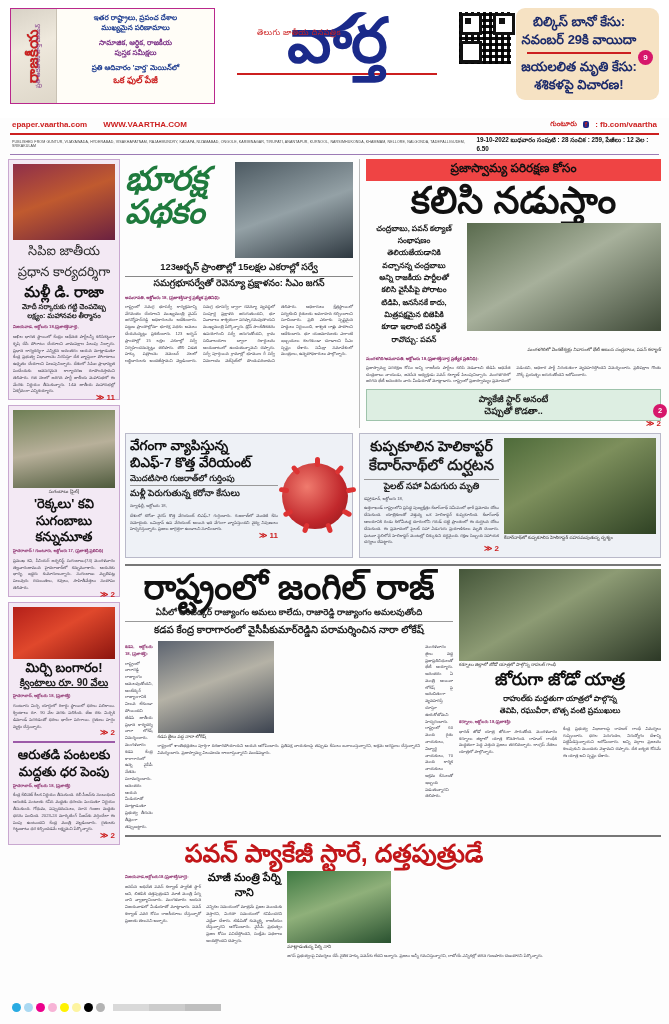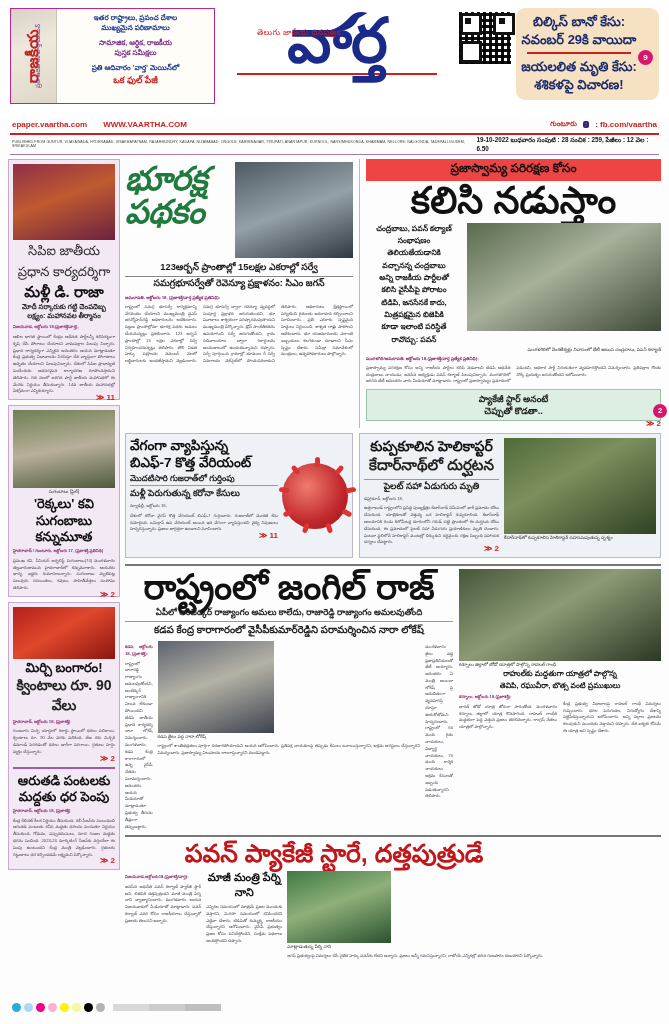--- a/index.html
+++ b/index.html
@@ -532,21 +532,21 @@
         <div class="card-head sm">సుగంబాబు</div>
         <div class="card-head sm">కన్నుమూత</div>
         <div class="body-blur" style="color:#8a2a6a;font-weight:700;">హైదరాబాద్ / గుంటూరు, అక్టోబరు 17, (ప్రజాశక్తి ప్రతినిధి)</div>
         <div class="body-blur">ప్రముఖ కవి, సీనియర్ జర్నలిస్ట్ సుగంబాబు(74) మంగళవారం తెల్లవారుజామున హైదరాబాద్‌లో కన్నుమూశారు. ఆయనకు భార్య, ఇద్దరు కుమారులున్నారు. సుగంబాబు మృతిపట్ల పలువురు రచయితలు, కవులు, సాహితీవేత్తలు సంతాపం తెలిపారు.</div>
         <div class="jump">≫ 2</div>
       </div>
 
       <div class="card">
         <div class="ph chilli"></div>
         <div class="card-head sm">మిర్చి బంగారం!</div>
-        <div class="card-sub" style="font-size:14px;">క్వింటాలు రూ. 90 వేలు</div>
+        <div class="card-sub" style="font-size:10px;text-decoration:underline;">క్వింటాలు రూ. 90 వేలు</div>
         <div class="body-blur" style="color:#8a2a6a;font-weight:700;">హైదరాబాద్, అక్టోబరు 18, (ప్రజాశక్తి)</div>
         <div class="body-blur">గుంటూరు మిర్చి యార్డులో రికార్డు స్థాయిలో ధరలు పలికాయి. క్వింటాలు రూ. 90 వేల వరకు పలికింది. తేజ రకం మిర్చికి డిమాండ్ పెరగడంతో ధరలు భారీగా పెరిగాయి. రైతులు హర్షం వ్యక్తం చేస్తున్నారు.</div>
         <div class="jump">≫ 2</div>
         <div style="clear:both"></div>
         <div class="divider-purple"></div>
         <div class="card-head sm">ఆరుతడి పంటలకు</div>
         <div class="card-head sm">మద్దతు ధర పెంపు</div>
         <div class="body-blur" style="color:#8a2a6a;font-weight:700;">హైదరాబాద్, అక్టోబరు 18, (ప్రజాశక్తి)</div>
         <div class="body-blur">కేంద్ర కేబినెట్ కీలక నిర్ణయం తీసుకుంది. రబీ సీజన్‌కు సంబంధించి ఆరుతడి పంటలకు కనీస మద్దతు ధరలను పెంచుతూ నిర్ణయం తీసుకుంది. గోధుమ, పప్పుదినుసులు, నూనె గింజల మద్దతు ధరను పెంచింది. 2023-24 మార్కెటింగ్ సీజన్‌కు వర్తించేలా ఈ పెంపు ఉంటుందని కేంద్ర మంత్రి వెల్లడించారు. రైతులకు గిట్టుబాటు ధర కల్పించడమే లక్ష్యమని పేర్కొన్నారు.</div>
         <div class="jump">≫ 2</div>
@@ -673,20 +673,21 @@
             </div>
             <div class="jg-col">
               <div class="body-blur">మంగళవారం జైలు వద్ద ప్రజాప్రతినిధులతో భేటీ అయ్యారు. అనంతరం ఏ మంత్రి అయినా లోకేష్ పై అనుచితంగా వ్యవహరిస్తే చూస్తూ ఊరుకోబోమని హెచ్చరించారు. రాష్ట్రంలో 60 మంది రైతు నాయకులు, విద్యార్థి నాయకులు, 70 మంది కార్మిక నాయకులు అక్రమ కేసులతో ఇబ్బంది పడుతున్నారని తెలిపారు.</div>
             </div>
           </div>
         </div>
 
         <div class="jungle-side">
           <div class="ph crowd"></div>
           <div class="ph-cap">కర్నూలు జిల్లాలో జోడో యాత్రలో పాల్గొన్న రాహుల్ గాంధీ</div>
+          <div class="jd-h">జోరుగా జోడో యాత్ర</div>
           <div class="jd-s">రాహుల్‌కు మద్దతుగా యాత్రలో పాల్గొన్న</div>
           <div class="jd-s">తెవిపి, రఘువీరా, బొత్స వంటి ప్రముఖులు</div>
           <div class="body-blur" style="color:#8a2a6a;font-weight:700;">కర్నూలు, అక్టోబరు 18,(ప్రజాశక్తి):</div>
           <div class="cols2">
             <div class="body-blur">భారత్ జోడో యాత్ర జోరుగా సాగుతోంది. మంగళవారం కర్నూలు జిల్లాలో యాత్ర కొనసాగింది. రాహుల్ గాంధీకి మద్దతుగా పెద్ద ఎత్తున ప్రజలు తరలివచ్చారు. కాంగ్రెస్ నేతలు యాత్రలో పాల్గొన్నారు.</div>
             <div class="body-blur">కేంద్ర ప్రభుత్వ విధానాలపై రాహుల్ గాంధీ విమర్శలు గుప్పించారు. ధరల పెరుగుదల, నిరుద్యోగం దేశాన్ని పట్టిపీడిస్తున్నాయని ఆరోపించారు. అన్ని వర్గాల ప్రజలను కలుపుకుని ముందుకు వెళ్తామని చెప్పారు. దేశ ఐక్యత కోసమే ఈ యాత్ర అని స్పష్టం చేశారు.</div>
           </div>
         </div>
       </div>
 

